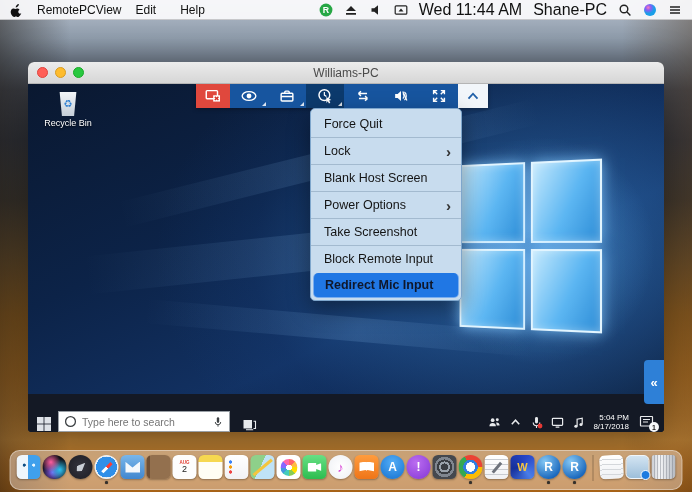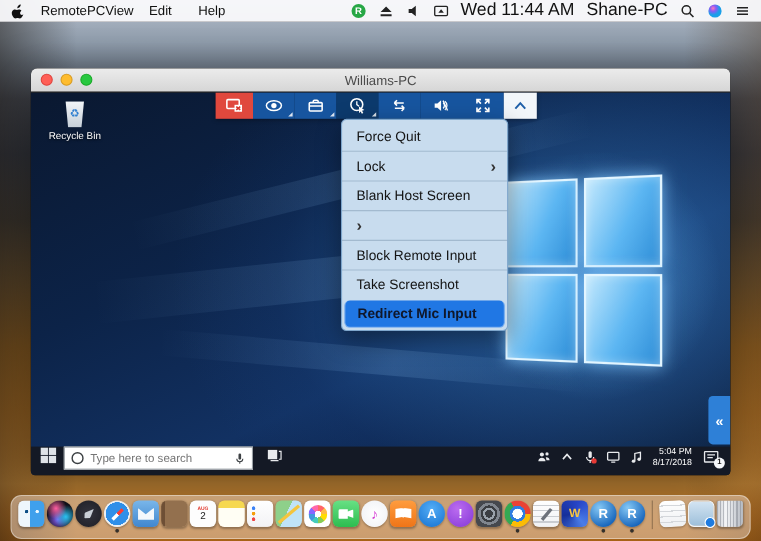--- a/index.html
+++ b/index.html
@@ -99,22 +99,22 @@
     border:1px solid rgba(255,255,255,.4);}
   .menu-item.hl + .menu-item, .menu-item.hl{border-top:none;}
 
   
   .side-tab{position:absolute;right:0;top:276px;width:20px;height:44px;z-index:25;
     background:var(--side-tab);border-radius:4px 0 0 4px;cursor:pointer;
     display:flex;align-items:center;justify-content:center;
     color:#fff;font-size:13px;font-weight:bold;}
 
   
-  .taskbar{position:absolute;left:0;right:0;bottom:0;height:26px;z-index:20;
-    background:var(--taskbar-bg);display:flex;align-items:flex-start;}
+  .taskbar{position:absolute;left:0;right:0;bottom:0;height:38px;z-index:20;
+    background:var(--taskbar-bg);display:flex;align-items:flex-end;}
   .start{width:16px;height:16px;margin-left:8px;display:inline-flex;color:#dfe3e8;cursor:pointer;}
   .searchbox{margin-left:6px;width:172px;height:21px;background:#fff;border:1px solid #9aa0a6;
     display:flex;align-items:center;padding:0 5px;gap:5px;}
   .cortana{display:inline-flex;width:13px;height:13px;color:#3c4043;}
   .searchbox input{border:none;outline:none;flex:1;font-size:10.5px;color:#5f6368;
     font-family:inherit;background:transparent;padding:0;min-width:0;}
   .sb-mic{display:inline-flex;width:12px;height:12px;color:#3c4043;}
   .taskview{margin-left:12px;display:inline-flex;width:15px;height:15px;color:#e8eaed;cursor:pointer;}
   .tb-spacer{flex:1;}
   .tray{display:flex;align-items:center;gap:8px;margin-right:6px;}
@@ -388,27 +388,28 @@
             <span class="mi-label">Force Quit</span>
           </div>
           <div class="menu-item">
             <span class="mi-label">Lock</span>
             <span class="mi-sub">›</span>
           </div>
           <div class="menu-item">
             <span class="mi-label">Blank Host Screen</span>
           </div>
           <div class="menu-item">
+            <span class="mi-label">Power Options</span>
             <span class="mi-sub">›</span>
+          </div>
+          <div class="menu-item">
+            <span class="mi-label">Take Screenshot</span>
           </div>
           <div class="menu-item">
             <span class="mi-label">Block Remote Input</span>
-          </div>
-          <div class="menu-item">
-            <span class="mi-label">Take Screenshot</span>
           </div>
           <div class="menu-item hl">
             <span class="mi-label">Redirect Mic Input</span>
           </div>
         </div>
 
       <div class="side-tab">
         <span>«</span>
       </div>
 

